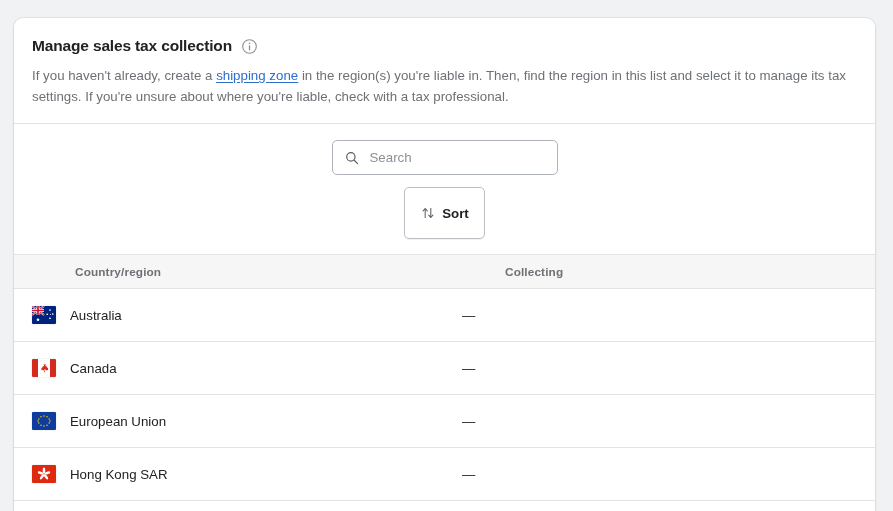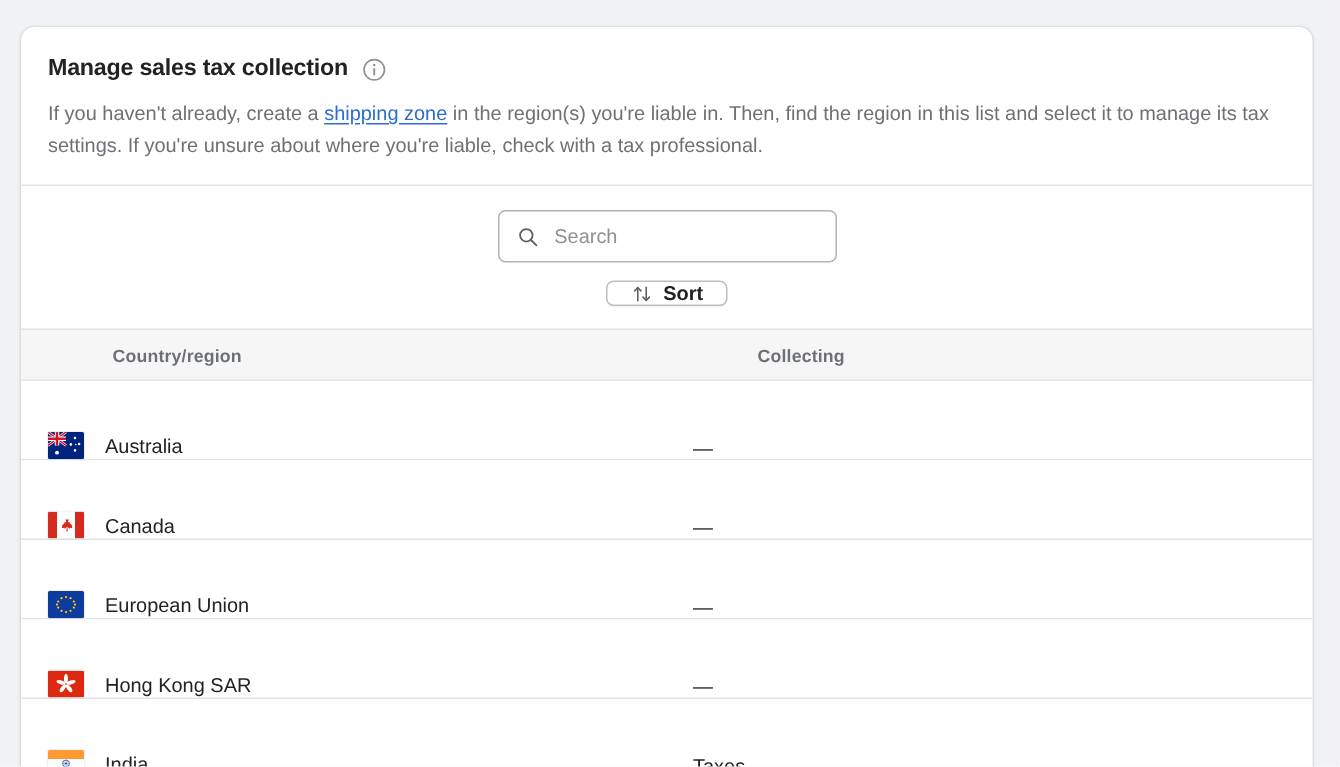--- a/index.html
+++ b/index.html
@@ -129,21 +129,21 @@
     color: #8c9196;
     opacity: 1;
   }
 
   .sort-button {
     flex: 0 0 auto;
     display: inline-flex;
     align-items: center;
     justify-content: center;
     gap: 7px;
-    height: 17px;
+    height: 52px;
     padding: 0 15px;
     background: #ffffff;
     border: 1px solid #bbbfc3;
     border-radius: 5px;
     box-shadow: 0 1px 0 rgba(0,0,0,0.05);
     font-size: 13.3px;
     font-weight: bold;
     color: #202223;
     cursor: pointer;
     box-sizing: border-box;
@@ -175,21 +175,21 @@
     font-weight: bold;
     color: #6d7175;
     letter-spacing: 0.01em;
   }
 
   .col-region { width: 430px; flex: 0 0 430px; margin-left: 43px; }
   .col-collecting { flex: 1 1 auto; }
 
   .row {
     display: flex;
-    align-items: flex-end;
+    align-items: center;
     height: 53px;
     padding: 0 18px;
     box-sizing: border-box;
     border-bottom: 1px solid #e1e3e5;
     background: #ffffff;
   }
 
   .row:last-child { border-bottom: 1px solid #e1e3e5; }
 
   .region-cell {

